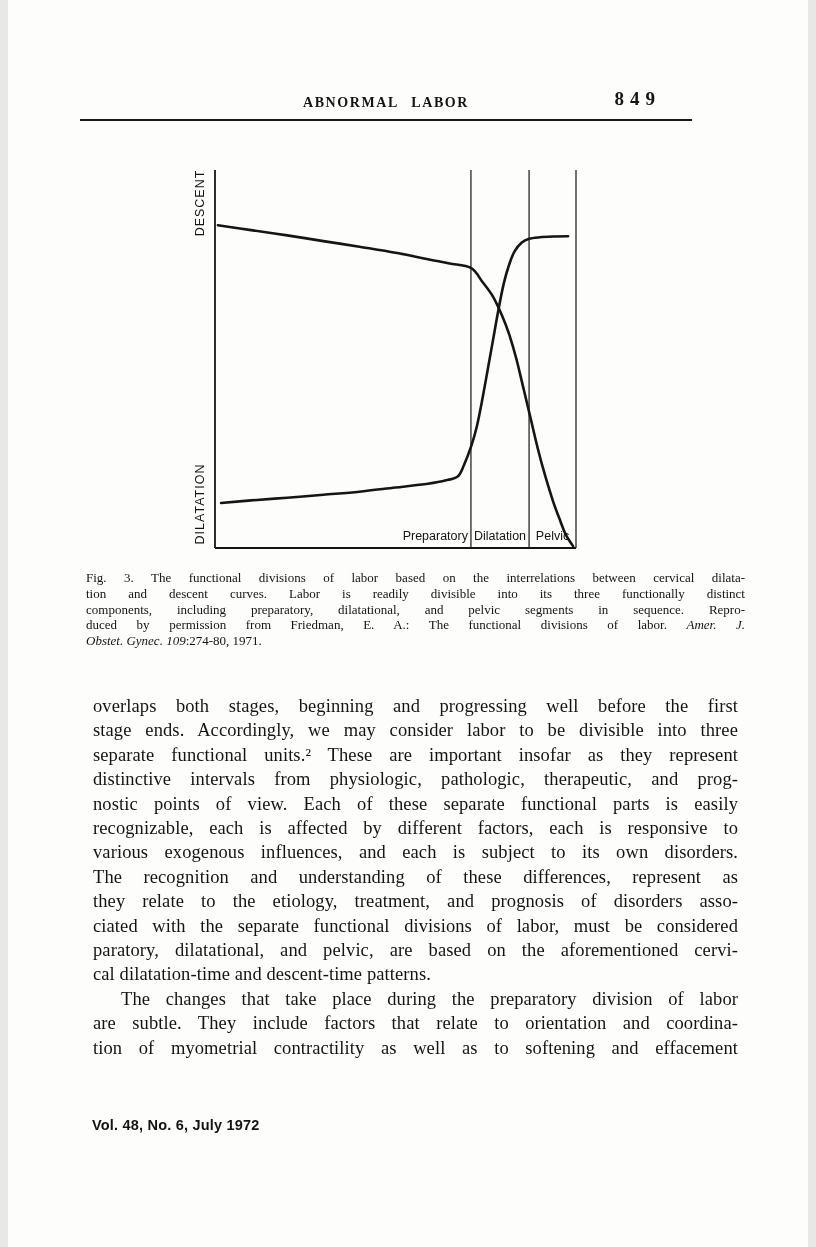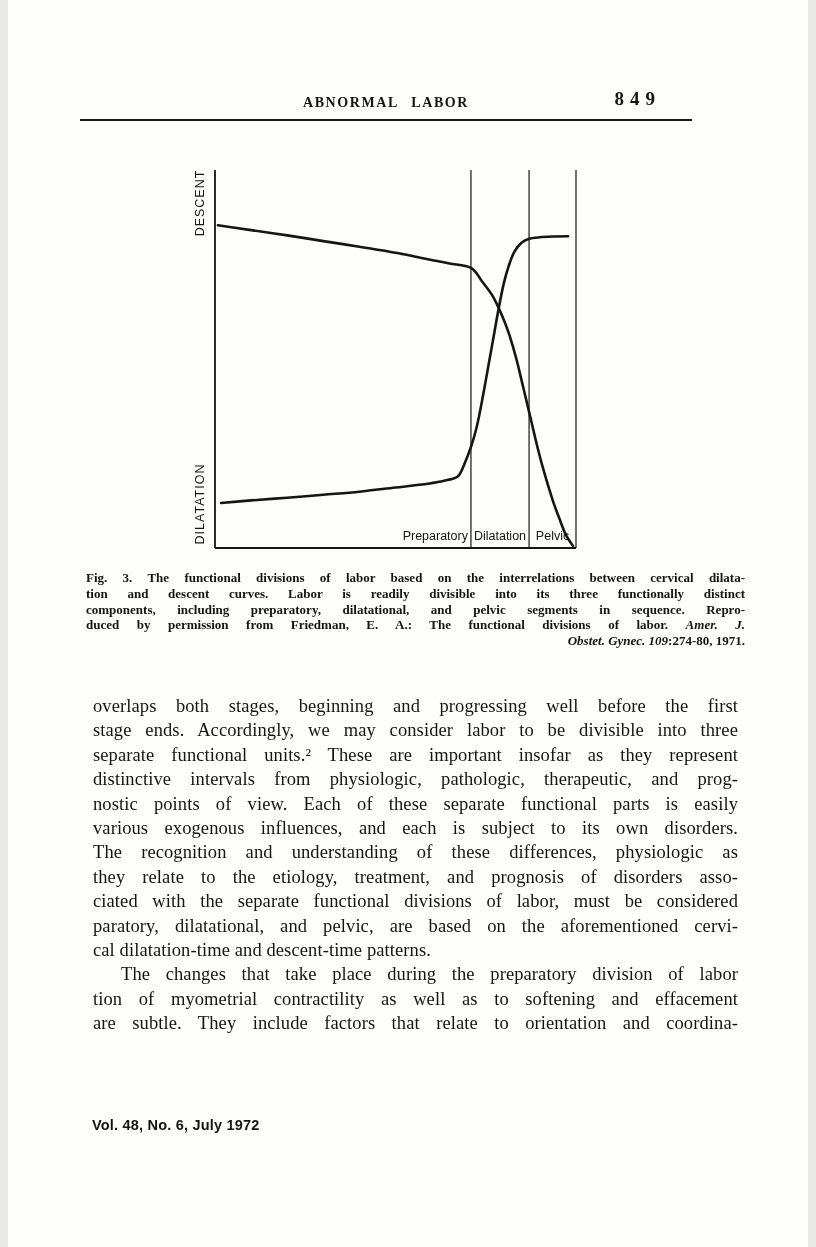--- a/index.html
+++ b/index.html
@@ -18,24 +18,24 @@
     position:absolute; top:88px; right:147px;
     font-weight:bold; font-size:19px; letter-spacing:6px; white-space:nowrap;
   }
   .header-rule{
     position:absolute; left:72px; top:119px; width:612px; height:2px; background:#181818;
   }
   .figure-wrap{ position:absolute; left:170px; top:160px; width:430px; height:400px; }
   #figure-svg text{ font-family:"Liberation Sans", sans-serif; }
   .caption{
     position:absolute; left:78px; top:570px; width:659px;
-    font-size:13px; font-weight:bold; line-height:15.8px;
+    font-size:13px; font-weight:normal; line-height:15.8px;
   }
   .cap-line.just{ text-align:justify; text-align-last:justify; text-justify:inter-word; }
-  .cap-line.center{ text-align:right; }
+  .cap-line.center{ text-align:left; }
   .it{ font-style:italic; }
   .body-text{
     position:absolute; left:85px; top:694px; width:645px;
     font-size:18.5px; line-height:24.4px; letter-spacing:0.1px;
   }
   .bline{ text-align:justify; text-align-last:justify; text-justify:inter-word; }
   .bline.last{ text-align:right; text-align-last:left; }
   .bline.indent{ padding-left:28px; }
   .footer{
     position:absolute; left:84px; top:1117px;
@@ -76,26 +76,27 @@
     <div class="cap-line just"><span>duced by permission from Friedman, E. A.: The functional divisions of labor.</span> <span class="it">Amer. J.</span></div>
     <div class="cap-line center"><span class="it">Obstet. Gynec.</span> <span class="it">109</span><span>:274-80, 1971.</span></div>
   </div>
 
   <div class="body-text">
     <div class="bline">overlaps both stages, beginning and progressing well before the first</div>
     <div class="bline">stage ends. Accordingly, we may consider labor to be divisible into three</div>
     <div class="bline">separate functional units.² These are important insofar as they represent</div>
     <div class="bline">distinctive intervals from physiologic, pathologic, therapeutic, and prog-</div>
     <div class="bline">nostic points of view. Each of these separate functional parts is easily</div>
+    <div class="bline">recognizable, each is affected by different factors, each is responsive to</div>
     <div class="bline">various exogenous influences, and each is subject to its own disorders.</div>
-    <div class="bline">The recognition and understanding of these differences, physiologic as</div>
+    <div class="bline">The recognition and understanding of these differences, represent as</div>
     <div class="bline">they relate to the etiology, treatment, and prognosis of disorders asso-</div>
     <div class="bline">ciated with the separate functional divisions of labor, must be considered</div>
     <div class="bline">paratory, dilatational, and pelvic, are based on the aforementioned cervi-</div>
     <div class="bline last">cal dilatation-time and descent-time patterns.</div>
     <div class="bline indent">The changes that take place during the preparatory division of labor</div>
+    <div class="bline">are subtle. They include factors that relate to orientation and coordina-</div>
     <div class="bline">tion of myometrial contractility as well as to softening and effacement</div>
-    <div class="bline">are subtle. They include factors that relate to orientation and coordina-</div>
   </div>
 
   <div class="footer">Vol. 48, No. 6, July 1972</div>
 
 </div>
 
 </body></html>

